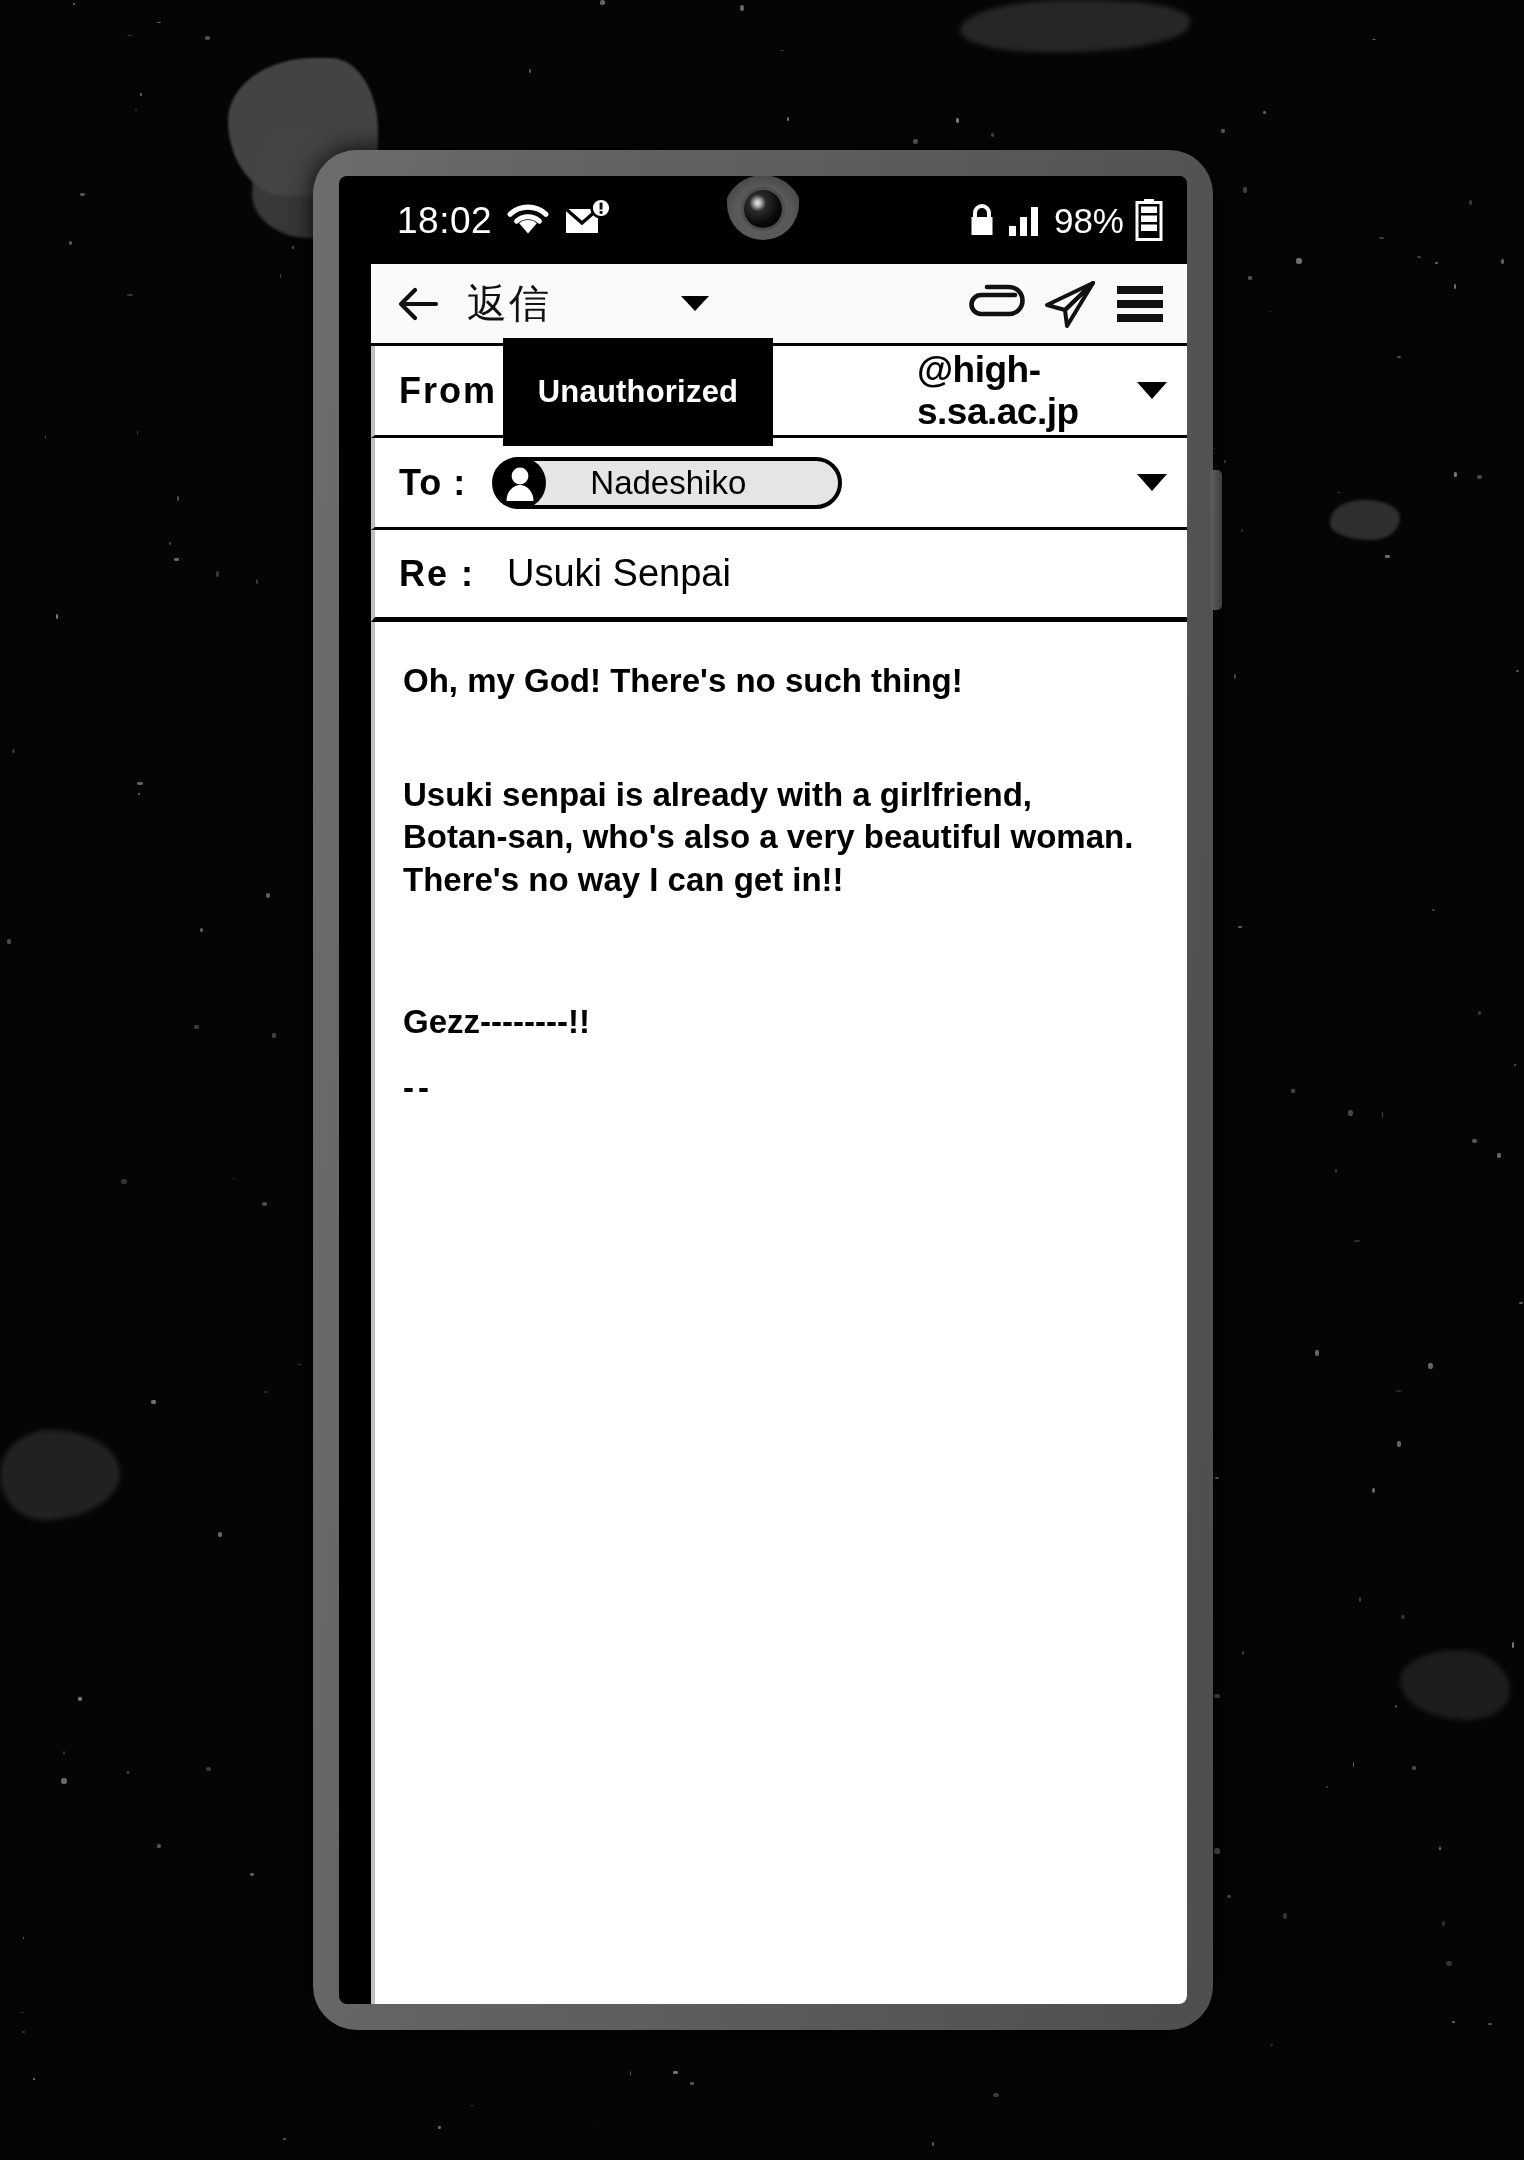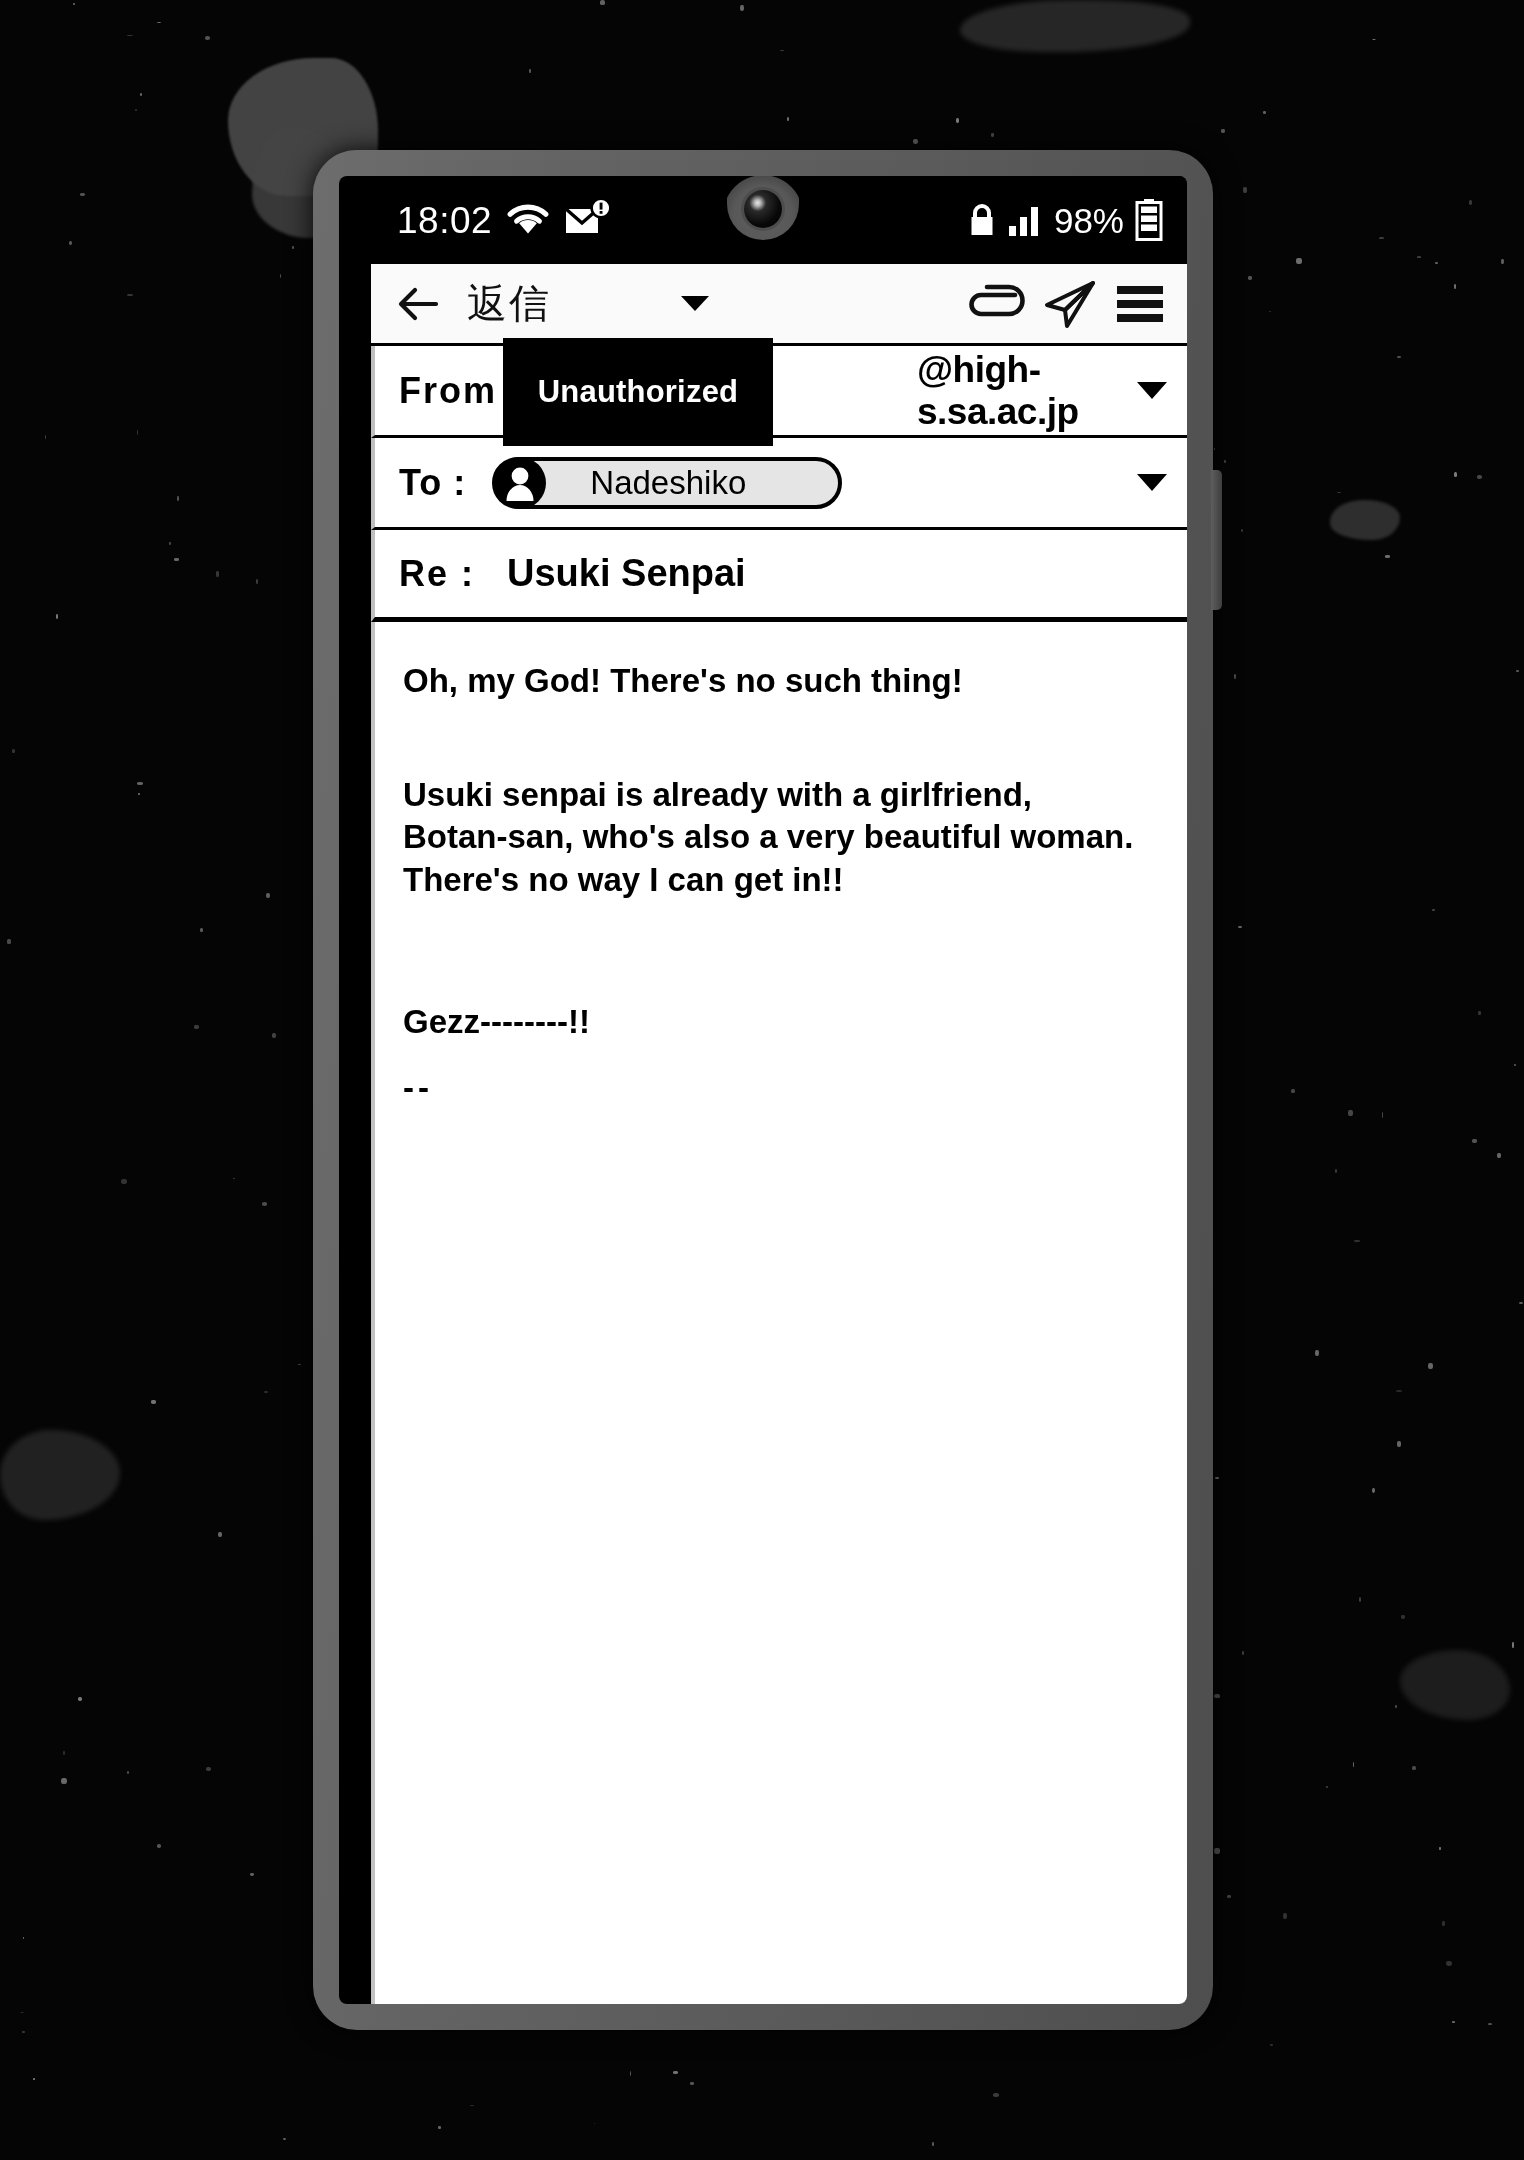--- a/index.html
+++ b/index.html
@@ -256,21 +256,21 @@
     width: 0; height: 0;
     border-left: 15px solid transparent;
     border-right: 15px solid transparent;
     border-top: 17px solid #000;
   }
 
   #re-label { letter-spacing: 2px; }
   #re-value {
     margin-left: 32px;
     font-size: 38px;
-    font-weight: 700;
+    font-weight: 400;
     color: #000;
   }
 
   
   #mail-body {
     position: relative;
     background: #fff;
     border-left: 4px solid #c2c2c2;
     height: 1415px;
     padding: 38px 30px 0 28px;

